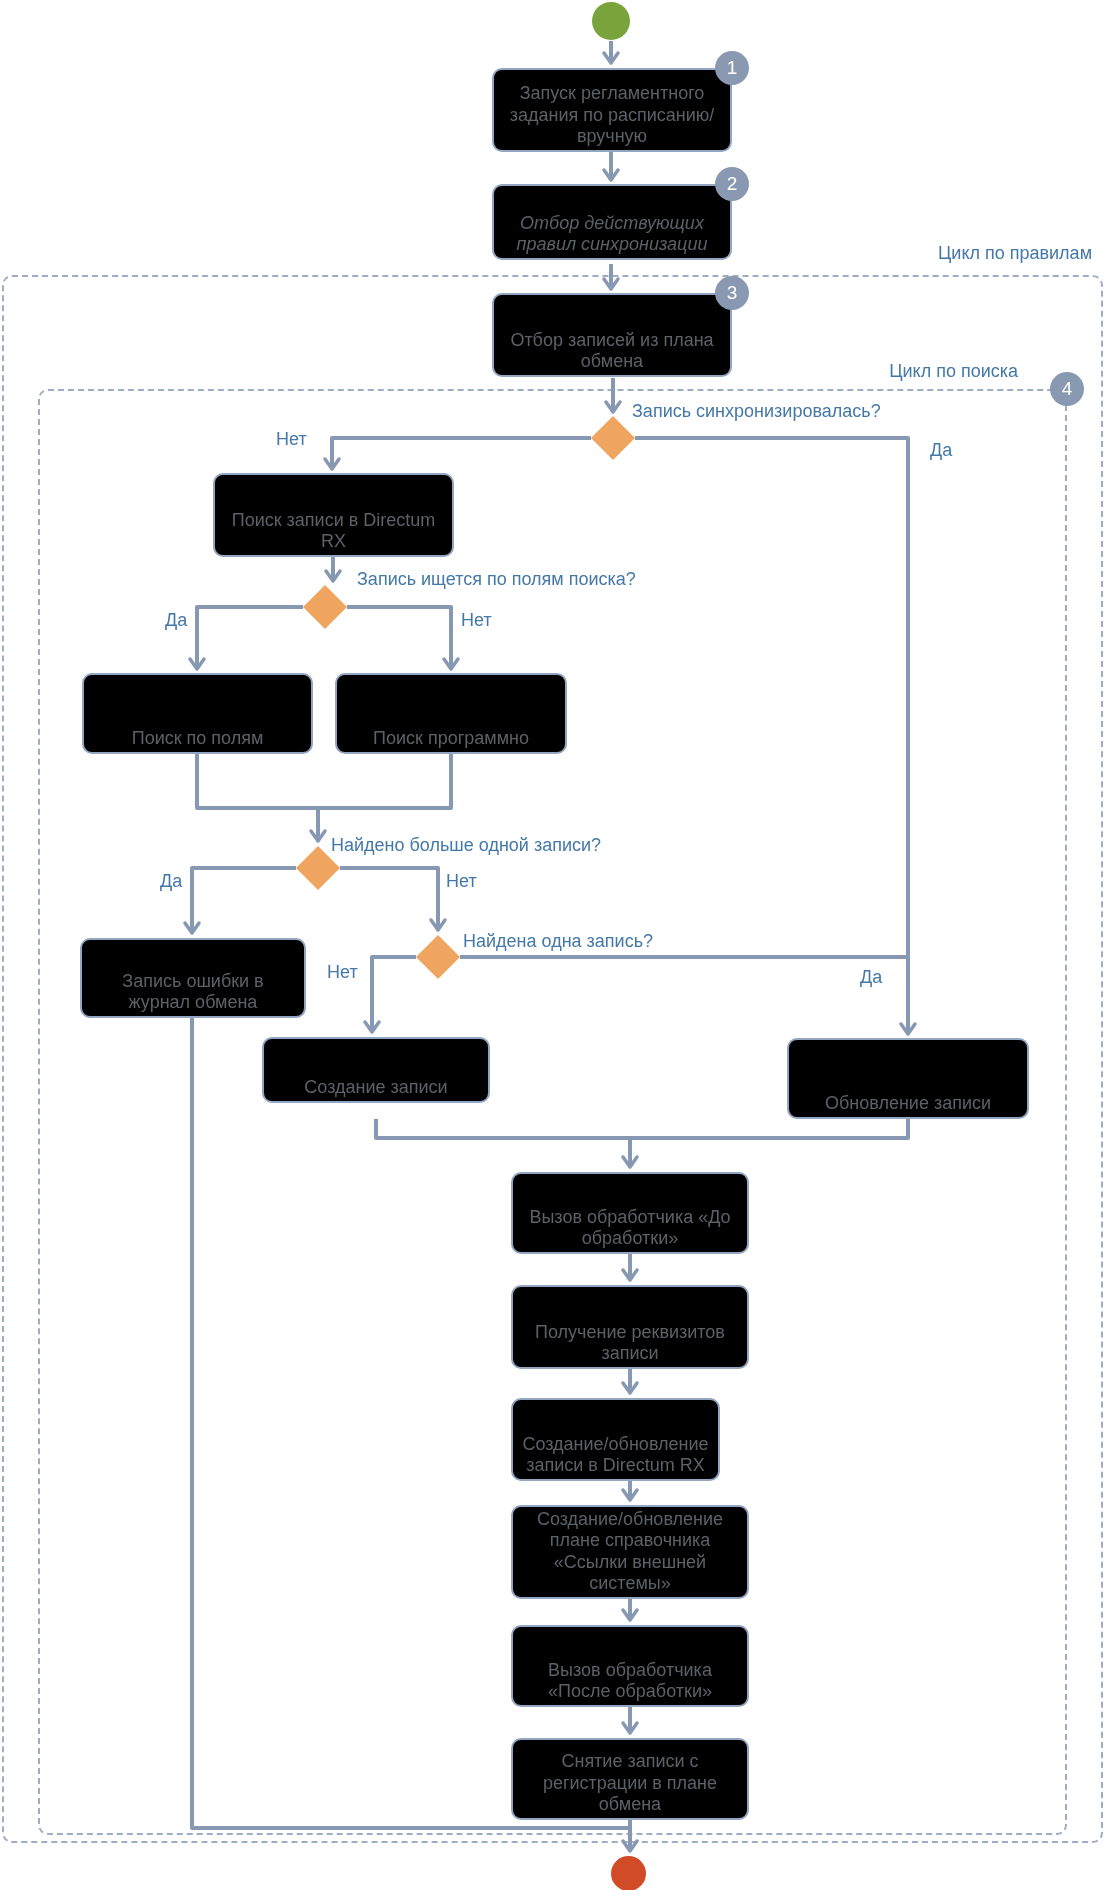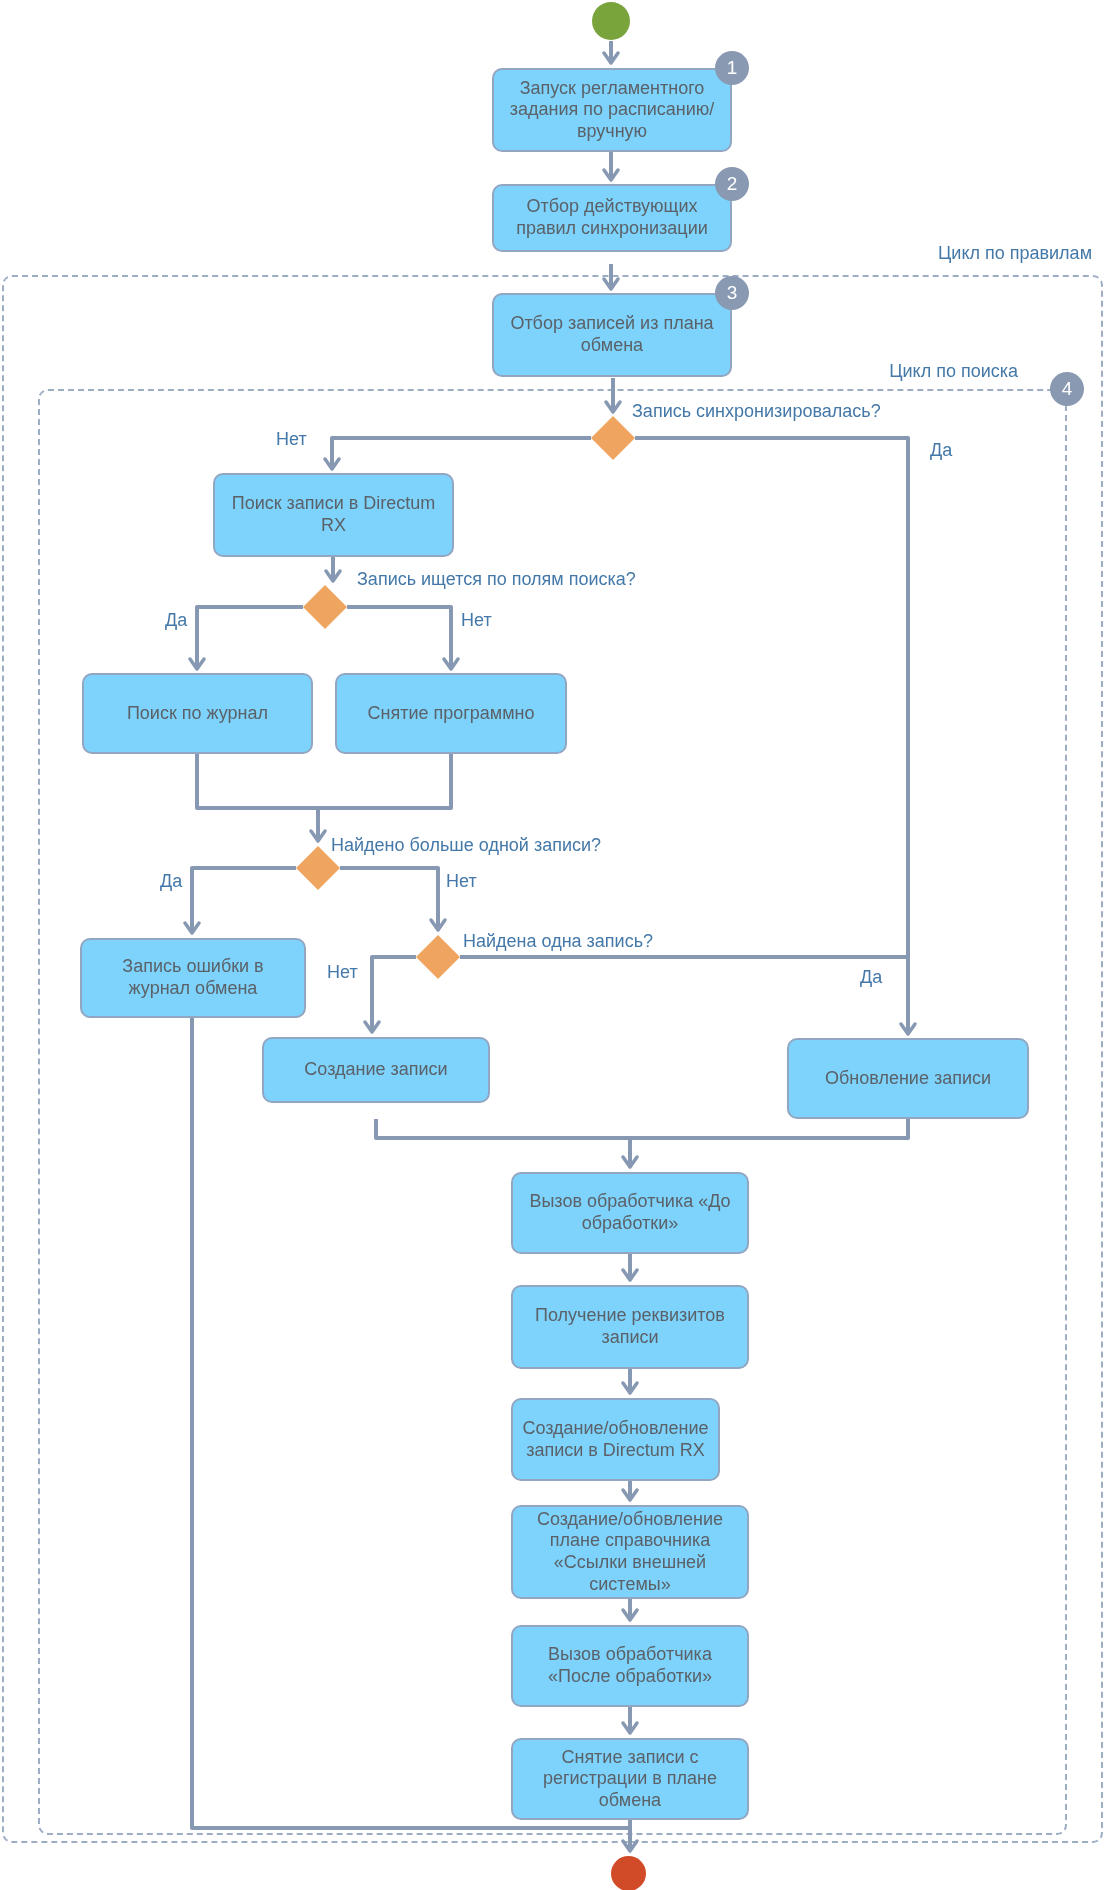--- a/index.html
+++ b/index.html
@@ -17,26 +17,26 @@
     border-radius: 10px;
     box-sizing: border-box;
   }
   .connectors {
     position: absolute;
     left: 0; top: 0;
     pointer-events: none;
   }
   .node {
     position: absolute;
-    background: #7dd3fc;
+    background: #000000;
     border: 2px solid #92a6c2;
     border-radius: 10px;
     box-sizing: border-box;
     display: flex;
-    align-items: center;
+    align-items: flex-end;
     justify-content: center;
     text-align: center;
     color: #5b6168;
     font-size: 18px;
     line-height: 1.2;
     padding: 2px 8px;
     z-index: 3;
   }
   .badge {
     position: absolute;
@@ -118,34 +118,34 @@
 
   <div class="loop-label" style="right:19px; top:243px;">Цикл по правилам</div>
   <div class="loop-label" style="right:93px; top:361px;">Цикл по поиска</div>
 
   <div class="terminal start"></div>
   <div class="terminal end"></div>
 
   <div class="node" style="left:492px; top:68px; width:240px; height:84px;">
     <span>Запуск регламентного задания по расписанию/вручную</span>
   </div>
-  <div class="node" style="left:492px; top:184px; width:240px; height:68px;">
+  <div class="node" style="left:492px; top:184px; width:240px; height:76px;font-style:italic;">
     <span>Отбор действующих правил синхронизации</span>
   </div>
   <div class="node" style="left:492px; top:293px; width:240px; height:84px;">
     <span>Отбор записей из плана обмена</span>
   </div>
   <div class="node" style="left:213px; top:473px; width:241px; height:84px;">
     <span>Поиск записи в Directum RX</span>
   </div>
   <div class="node" style="left:82px; top:673px; width:231px; height:81px;">
-    <span>Поиск по журнал</span>
+    <span>Поиск по полям</span>
   </div>
   <div class="node" style="left:335px; top:673px; width:232px; height:81px;">
-    <span>Снятие программно</span>
+    <span>Поиск программно</span>
   </div>
   <div class="node" style="left:80px; top:938px; width:226px; height:80px;">
     <span>Запись ошибки в журнал обмена</span>
   </div>
   <div class="node" style="left:262px; top:1037px; width:228px; height:66px;">
     <span>Создание записи</span>
   </div>
   <div class="node" style="left:787px; top:1038px; width:242px; height:81px;padding-left:8px;">
     <span>Обновление записи</span>
   </div>

